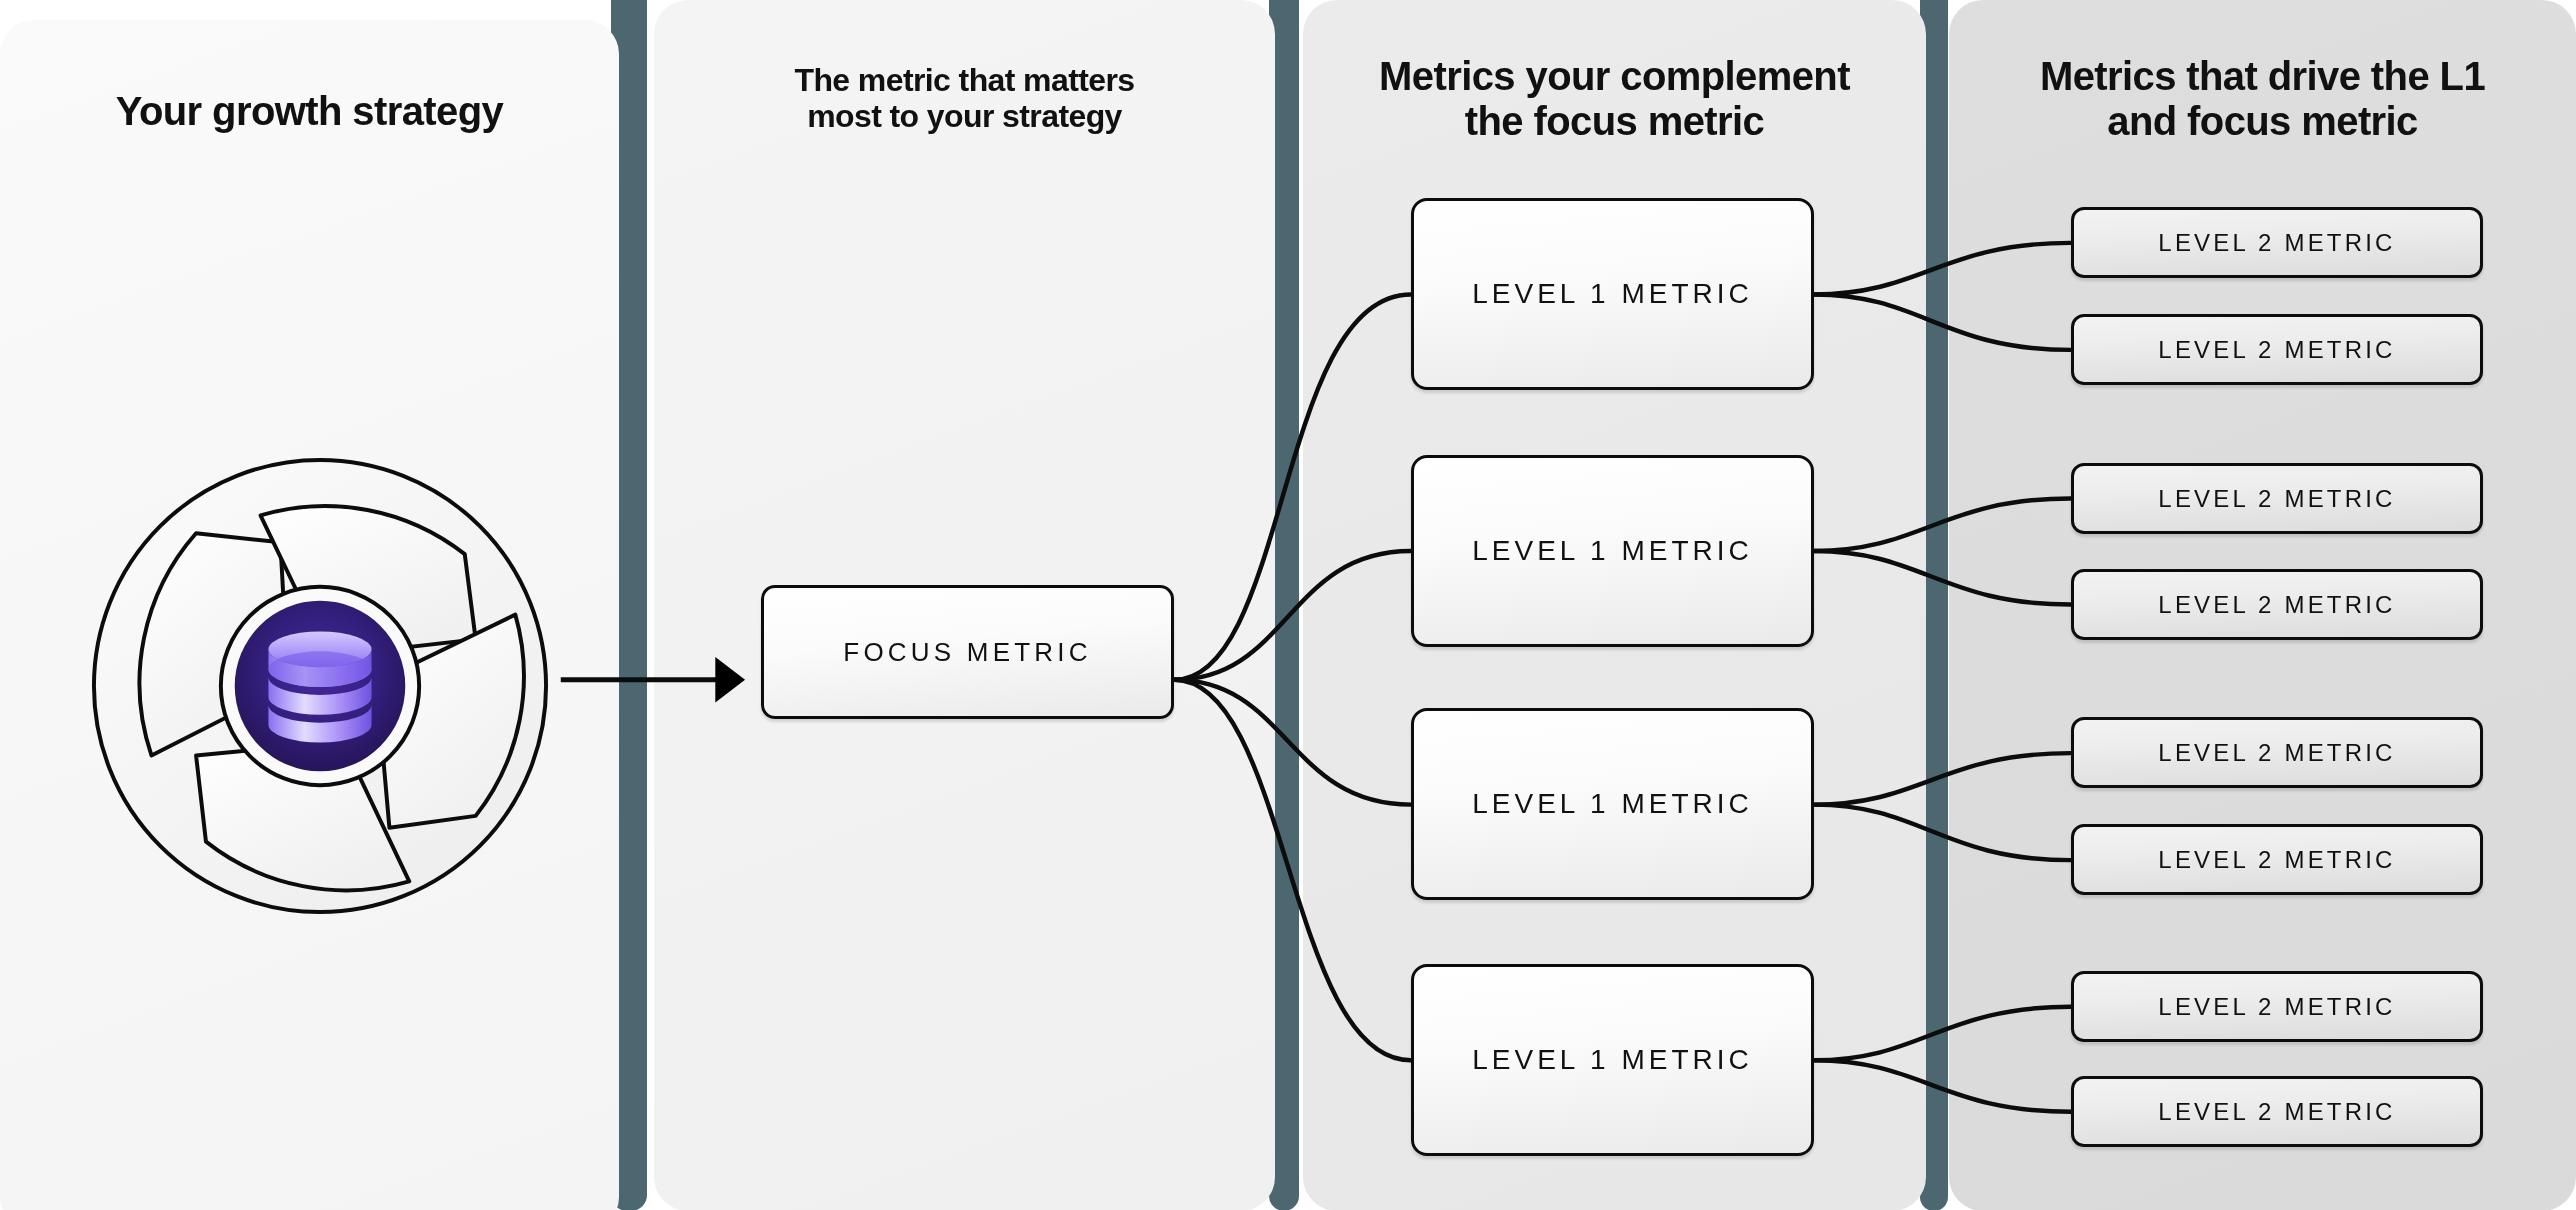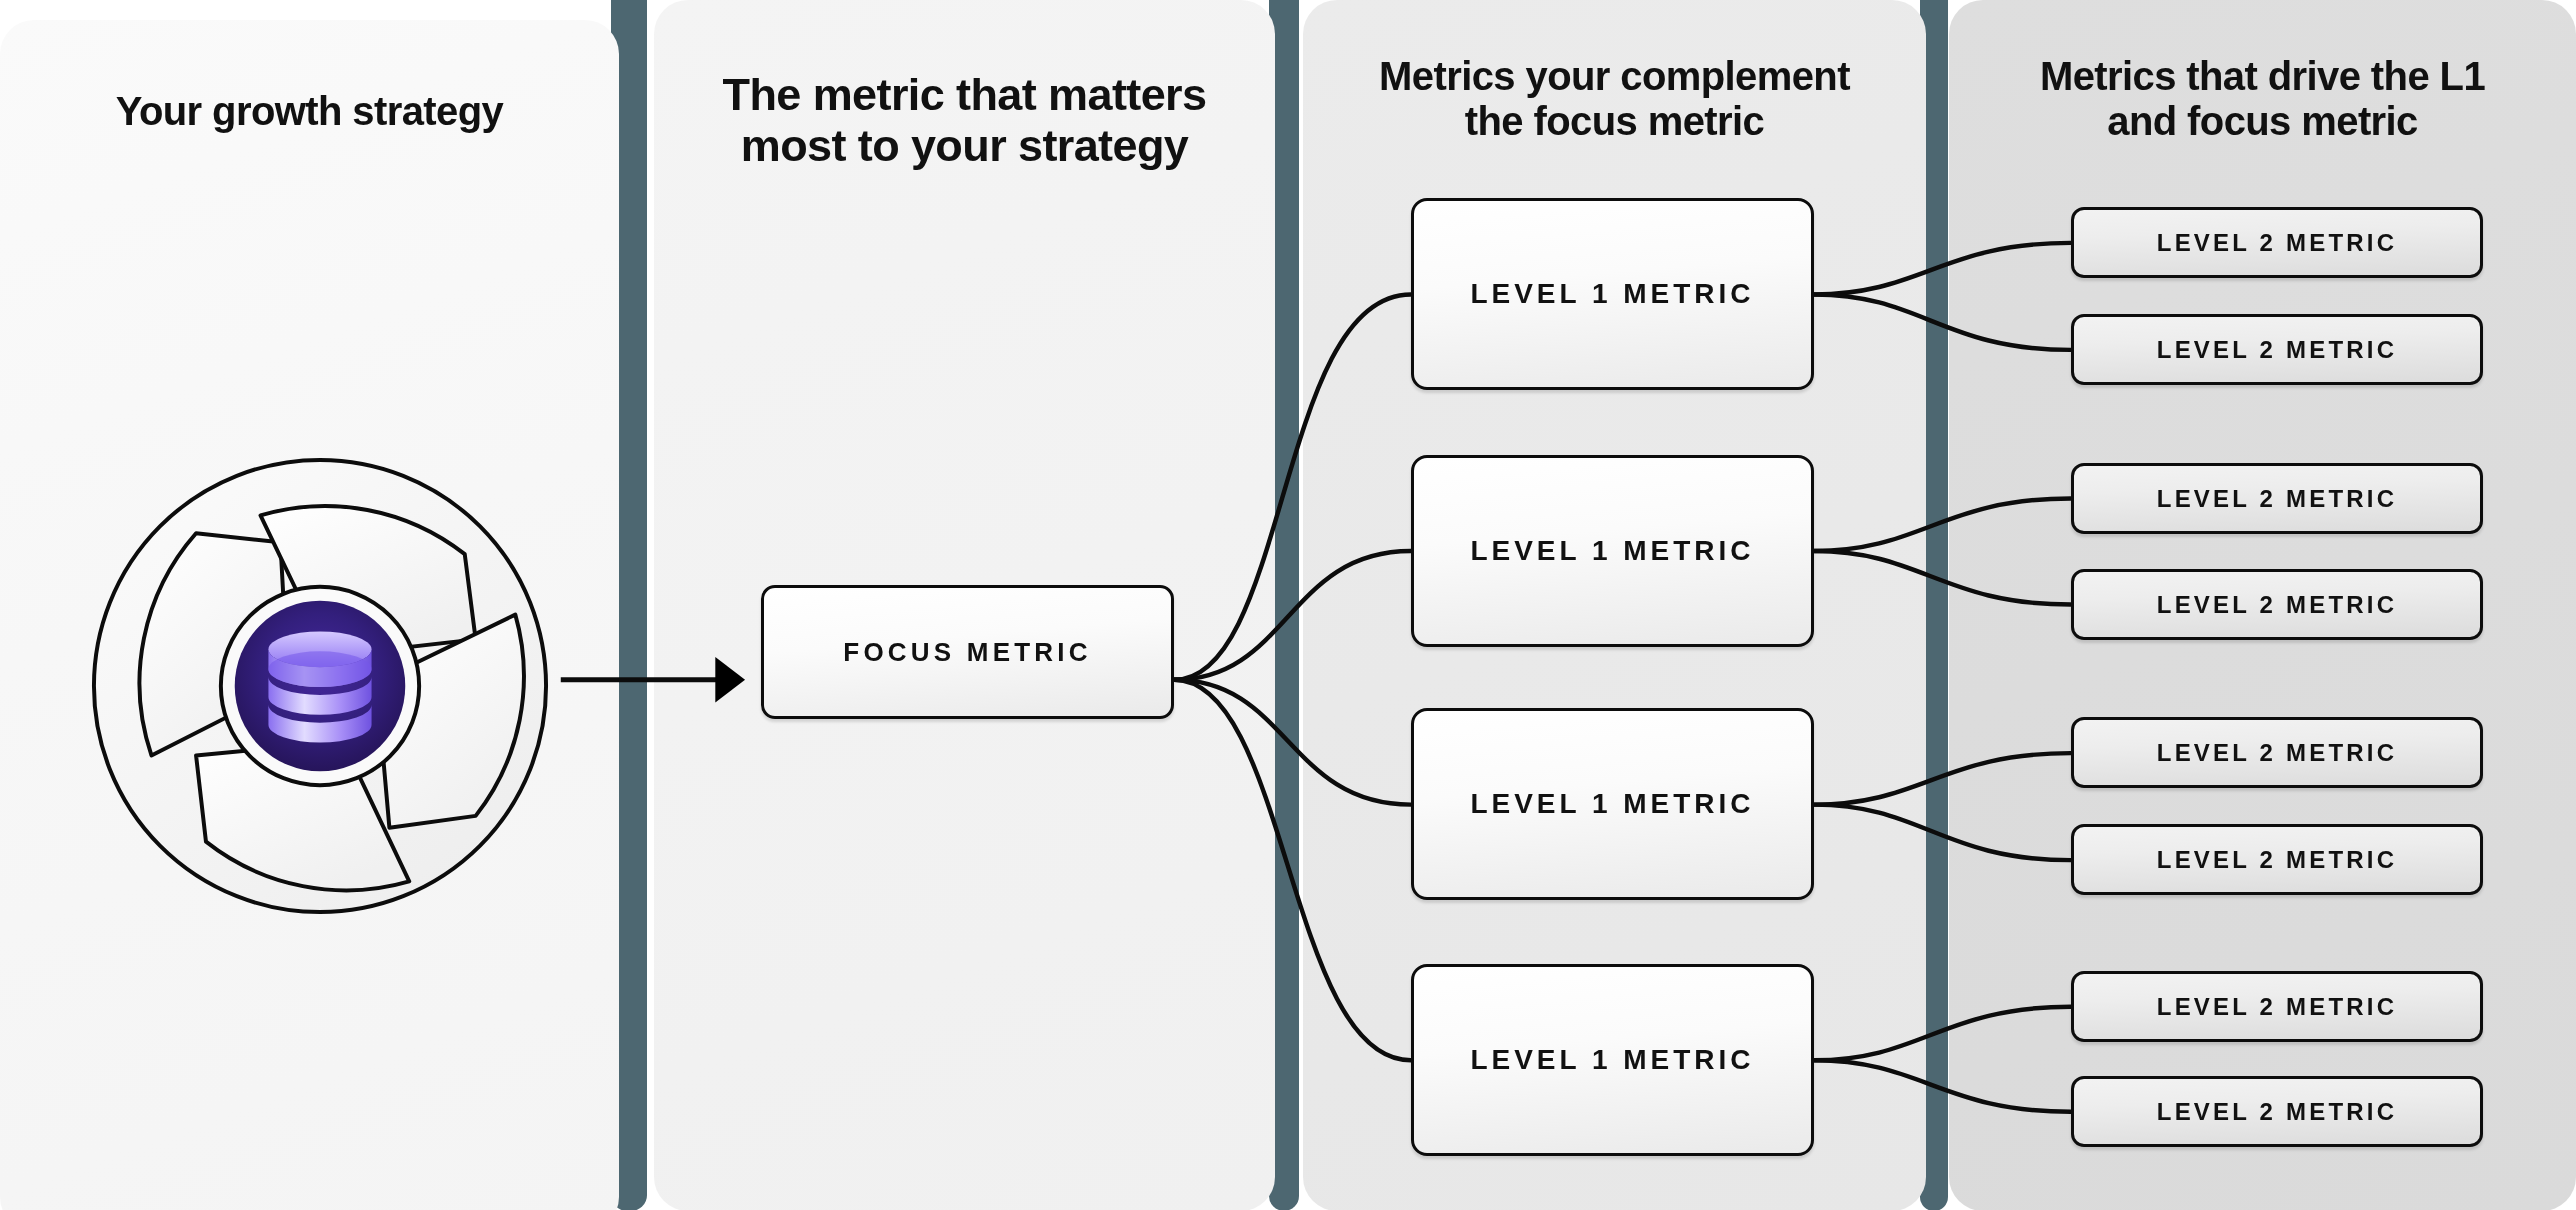--- a/index.html
+++ b/index.html
@@ -13,40 +13,40 @@
     color:#111111;font-weight:700;line-height:1.13;
     letter-spacing:-0.6px;
   }
 
   #col1{left:0px;width:619px;background:linear-gradient(160deg,#fafafa 0%,#f7f7f7 45%,#f4f4f4 100%);margin-top:20px;}
   #col2{left:654px;width:621px;background:linear-gradient(160deg,#f4f4f4 0%,#f2f2f2 50%,#f0f0f0 100%);}
   #col3{left:1303px;width:623px;background:linear-gradient(160deg,#ebebeb 0%,#e9e9e9 50%,#e7e7e7 100%);}
   #col4{left:1949px;width:627px;background:linear-gradient(160deg,#dedede 0%,#dcdcdc 50%,#dadada 100%);}
 
   #col1 .hdr{top:69px;font-size:40px;}
-  #col2 .hdr{top:70px;font-size:45px;}
+  #col2 .hdr{top:62px;font-size:32px;}
   #col3 .hdr{top:54px;font-size:40px;}
   #col4 .hdr{top:54px;font-size:40px;}
 
   
   .divider{position:absolute;top:0;height:1211px;background:#4d6771;border-radius:0 0 16px 16px;}
   #div1{left:611px;width:36px;}
   #div2{left:1269px;width:30px;}
   #div3{left:1920px;width:28px;}
 
   
   #links{position:absolute;left:0;top:0;width:2576px;height:1211px;pointer-events:none;}
   #links path,#links line{fill:none;stroke:#0c0c0c;}
 
   
   .node{
     position:absolute;box-sizing:border-box;
     border:3px solid #0c0c0c;border-radius:14px;
     display:flex;align-items:center;justify-content:center;
-    color:#111111;font-weight:700;text-align:center;
+    color:#111111;font-weight:400;text-align:center;
     background:linear-gradient(175deg,#ffffff 0%,#fbfbfb 40%,#eaeaea 100%);
     box-shadow:0 3px 3px rgba(0,0,0,0.13);
   }
   .node.focus{left:761px;top:585px;width:413px;height:134px;font-size:26px;letter-spacing:4.2px;}
   .node.l1{left:1411px;width:403px;height:192px;font-size:28px;letter-spacing:4px;border-radius:16px;}
   .node.l2{left:2071px;width:412px;height:71px;font-size:24px;letter-spacing:3.2px;border-radius:13px;
            background:linear-gradient(178deg,#f2f2f2 0%,#ededed 35%,#dcdcdc 100%);}
 
   
   #strategy-icon{position:absolute;left:87px;top:433px;width:466px;height:466px;}

